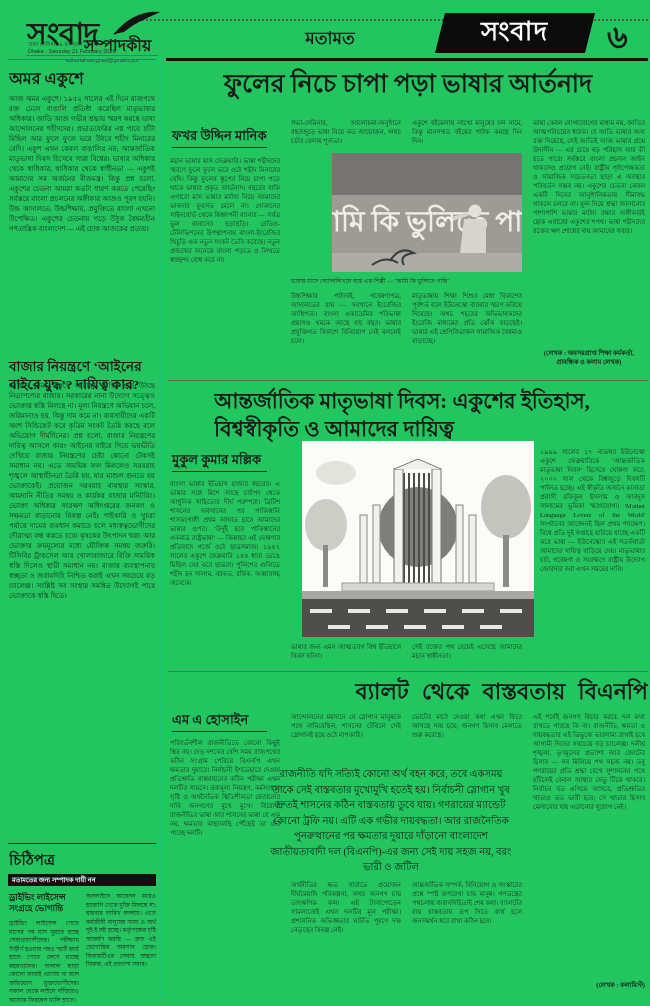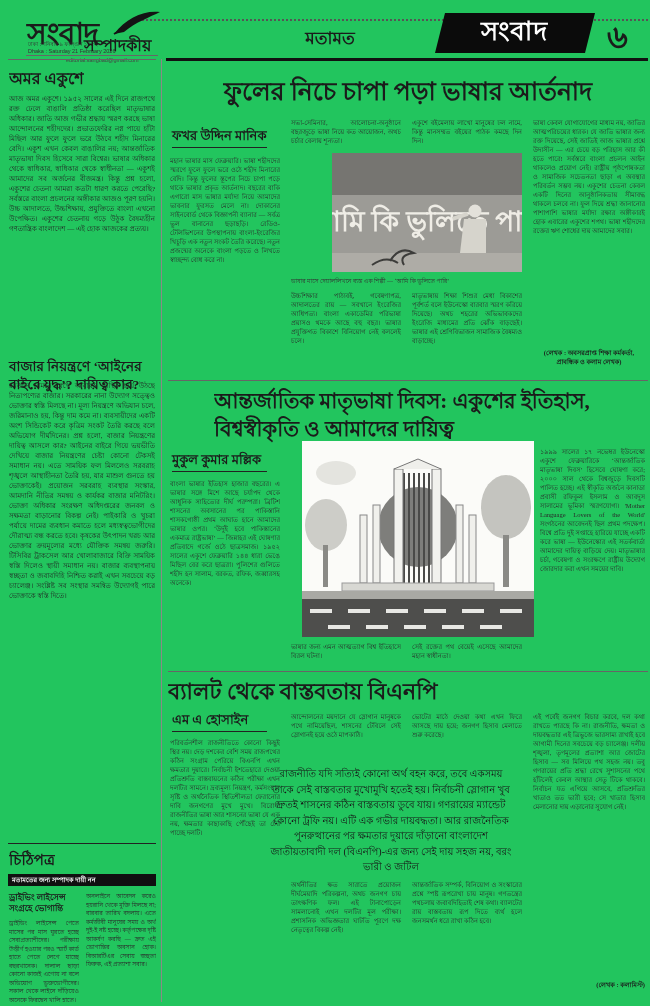--- a/index.html
+++ b/index.html
@@ -61,21 +61,21 @@
   <div class="b" style="left:9px;top:352px;width:146px;font-size:13.5px;line-height:18px;font-weight:bold;margin-top:6px;">বাজার নিয়ন্ত্রণে ‘আইনের বাইরে যুদ্ধ’? দায়িত্ব কার?</div>
   <div class="b jt2" style="left:9px;top:381px;width:146px;height:457px;">রমজান সামনে রেখে আবারও অস্থির হয়ে উঠছে নিত্যপণ্যের বাজার। সরকারের নানা উদ্যোগ সত্ত্বেও ভোক্তার স্বস্তি মিলছে না। মূল্য নিয়ন্ত্রণে অভিযান চলে, জরিমানাও হয়, কিন্তু দাম কমে না। ব্যবসায়ীদের একটি অংশ সিন্ডিকেট করে কৃত্রিম সংকট তৈরি করছে বলে অভিযোগ দীর্ঘদিনের। প্রশ্ন হলো, বাজার নিয়ন্ত্রণের দায়িত্ব আসলে কার? আইনের বাইরে গিয়ে ভয়ভীতি দেখিয়ে বাজার নিয়ন্ত্রণের চেষ্টা কোনো টেকসই সমাধান নয়। এতে সাময়িক ফল মিললেও সরবরাহ শৃঙ্খলে আস্থাহীনতা তৈরি হয়, যার মাশুল গুনতে হয় ভোক্তাকেই। প্রয়োজন সরবরাহ ব্যবস্থার সংস্কার, আমদানি নীতির সমন্বয় ও কার্যকর বাজার মনিটরিং। ভোক্তা অধিকার সংরক্ষণ অধিদপ্তরের জনবল ও সক্ষমতা বাড়ানোর বিকল্প নেই। পাইকারি ও খুচরা পর্যায়ে দামের ব্যবধান কমাতে হলে মধ্যস্বত্বভোগীদের দৌরাত্ম্য বন্ধ করতে হবে। কৃষকের উৎপাদন খরচ আর ভোক্তার ক্রয়মূল্যের মধ্যে যৌক্তিক সমন্বয় জরুরি। টিসিবির ট্রাকসেল আর খোলাবাজারে বিক্রি সাময়িক স্বস্তি দিলেও স্থায়ী সমাধান নয়। বাজার ব্যবস্থাপনায় স্বচ্ছতা ও জবাবদিহি নিশ্চিত করাই এখন সবচেয়ে বড় চ্যালেঞ্জ। সংশ্লিষ্ট সব সংস্থার সমন্বিত উদ্যোগই পারে ভোক্তাকে স্বস্তি দিতে।</div>
 
   <div class="b thin" style="left:8px;top:843px;width:148px;border-top-color:#222;"></div>
   <div class="b hl" style="left:9px;top:848px;font-size:15px;">চিঠিপত্র</div>
   <div class="b bar" style="left:8px;top:874px;width:144px;height:12px;">মতামতের জন্য সম্পাদক দায়ী নন</div>
   <div class="b" style="left:9px;top:892px;width:70px;font-size:8.5px;line-height:11px;font-weight:bold;">ড্রাইভিং লাইসেন্স সংগ্রহে ভোগান্তি</div>
   <div class="b jt" style="left:9px;top:919px;width:70px;height:83px;font-size:6px;line-height:8.5px;">ড্রাইভিং লাইসেন্স পেতে মাসের পর মাস ঘুরতে হচ্ছে সেবাপ্রত্যাশীদের। পরীক্ষায় উত্তীর্ণ হওয়ার পরও স্মার্ট কার্ড হাতে পেতে লেগে যাচ্ছে বছরখানেক। দালাল ছাড়া কোনো কাজই এগোয় না বলে অভিযোগ ভুক্তভোগীদের। সকাল থেকে লাইনে দাঁড়িয়েও অনেকে ফিরছেন খালি হাতে।</div>
   <div class="b jt" style="left:86px;top:892px;width:70px;height:110px;font-size:6px;line-height:8.5px;">অনলাইনে আবেদন করেও হয়রানি থেকে মুক্তি মিলছে না; বারবার তারিখ বদলায়। এতে কর্মজীবী মানুষের সময় ও অর্থ দুই-ই নষ্ট হচ্ছে। কর্তৃপক্ষের দৃষ্টি আকর্ষণ করছি — দ্রুত এই ভোগান্তির অবসান হোক। বিআরটিএর সেবায় স্বচ্ছতা ফিরুক, এই প্রত্যাশা সবার।</div>
 
-  <div class="b hl" style="left:168px;top:72px;width:480px;text-align:center;font-size:25px;">ফুলের নিচে চাপা পড়া ভাষার আর্তনাদ</div>
+  <div class="b hl" style="left:168px;top:64px;width:480px;text-align:center;font-size:25px;">ফুলের নিচে চাপা পড়া ভাষার আর্তনাদ</div>
   <div class="b byline" style="left:172px;top:126px;">ফখর উদ্দিন মানিক</div>
   <div class="b byrule" style="left:172px;top:147px;"></div>
 
   <div class="b jt" style="left:170px;top:156px;width:110px;height:216px;">মহান ভাষার মাস ফেব্রুয়ারি। ভাষা শহীদদের স্মরণে ফুলে ফুলে ভরে ওঠে শহীদ মিনারের বেদি। কিন্তু ফুলের স্তূপের নিচে চাপা পড়ে থাকে ভাষার প্রকৃত আর্তনাদ। বছরের বাকি এগারো মাস ভাষার মর্যাদা নিয়ে আমাদের ভাবনার ফুরসত মেলে না। দোকানের সাইনবোর্ড থেকে বিজ্ঞাপনী ব্যানার — সর্বত্র ভুল বানানের ছড়াছড়ি। রেডিও-টেলিভিশনের উপস্থাপনায় বাংলা-ইংরেজির খিচুড়ি এক নতুন সংকট তৈরি করেছে। নতুন প্রজন্মের অনেকে বাংলা পড়তে ও লিখতে স্বাচ্ছন্দ্য বোধ করে না।</div>
   <div class="b jt" style="left:291px;top:118px;width:110px;height:32px;">সভা-সেমিনার, আলোচনা-অনুষ্ঠানে বছরজুড়ে ভাষা নিয়ে কত আয়োজন, অথচ চর্চার বেলায় শূন্যতা।</div>
   <div class="b jt" style="left:412px;top:118px;width:110px;height:32px;">একুশে বইমেলায় লাখো মানুষের ঢল নামে, কিন্তু মানসম্মত বইয়ের পাঠক কমছে দিন দিন।</div>
 
   <svg class="b" style="left:332px;top:153px;" width="190" height="119" viewBox="0 0 190 119">
     <rect width="190" height="119" fill="#8f8e8a"></rect>
     <rect width="190" height="42" fill="#767571"></rect>
@@ -145,21 +145,21 @@
       <rect x="178" y="184" width="22" height="4"></rect>
     </g>
   </svg>
 
   <div class="b jt" style="left:291px;top:642px;width:110px;height:25px;">ভাষার জন্য এমন আত্মত্যাগ বিশ্ব ইতিহাসে বিরল ঘটনা।</div>
   <div class="b jt" style="left:412px;top:642px;width:110px;height:25px;">সেই রক্তের পথ বেয়েই এসেছে আমাদের মহান স্বাধীনতা।</div>
   <div class="b jt" style="left:540px;top:447px;width:105px;height:220px;">১৯৯৯ সালের ১৭ নভেম্বর ইউনেস্কো একুশে ফেব্রুয়ারিকে ‘আন্তর্জাতিক মাতৃভাষা দিবস’ হিসেবে ঘোষণা করে; ২০০০ সাল থেকে বিশ্বজুড়ে দিবসটি পালিত হচ্ছে। এই স্বীকৃতি অর্জনে কানাডা প্রবাসী রফিকুল ইসলাম ও আবদুস সালামের ভূমিকা স্মরণযোগ্য। 'Mother Language Lovers of the World' সংগঠনের আবেদনই ছিল প্রথম পদক্ষেপ। বিশ্বে প্রতি দুই সপ্তাহে হারিয়ে যাচ্ছে একটি করে ভাষা — ইউনেস্কোর এই সতর্কবার্তা আমাদের দায়িত্ব বাড়িয়ে দেয়। মাতৃভাষার চর্চা, গবেষণা ও সংরক্ষণে রাষ্ট্রীয় উদ্যোগ জোরদার করা এখন সময়ের দাবি।</div>
 
   <div class="b thin" style="left:168px;top:671px;width:480px;"></div>
 
-  <div class="b hl" style="left:168px;top:674px;width:480px;text-align:left;font-size:22px;">ব্যালট থেকে বাস্তবতায় বিএনপি</div>
+  <div class="b hl" style="left:168px;top:674px;width:480px;text-align:right;font-size:22px;font-family:Liberation Mono, monospace;">ব্যালট থেকে বাস্তবতায় বিএনপি</div>
   <div class="b byline" style="left:172px;top:710px;">এম এ হোসাইন</div>
   <div class="b byrule" style="left:172px;top:731px;"></div>
 
   <div class="b jt" style="left:170px;top:738px;width:110px;height:262px;">পরিবর্তনশীল রাজনীতিতে কোনো কিছুই স্থির নয়। দেড় দশকের বেশি সময় রাজপথের কঠিন সংগ্রাম পেরিয়ে বিএনপি এখন ক্ষমতার দুয়ারে। নির্বাচনী ইশতেহারে দেওয়া প্রতিশ্রুতি বাস্তবায়নের কঠিন পরীক্ষা এখন দলটির সামনে। দ্রব্যমূল্য নিয়ন্ত্রণ, কর্মসংস্থান সৃষ্টি ও অর্থনৈতিক স্থিতিশীলতা ফেরানোর দাবি জনগণের মুখে মুখে। বিরোধী রাজনীতির ভাষা আর শাসনের ভাষা যে এক নয়, ক্ষমতার কাছাকাছি পৌঁছেই তা টের পাচ্ছে দলটি।</div>
   <div class="b jt" style="left:291px;top:712px;width:110px;height:48px;">আন্দোলনের ময়দানে যে স্লোগান মানুষকে পথে নামিয়েছিল, শাসনের টেবিলে সেই স্লোগানই হয়ে ওঠে মাপকাঠি।</div>
   <div class="b jt" style="left:412px;top:712px;width:110px;height:48px;">ভোটের মাঠে দেওয়া কথা এখন ফিরে আসছে দায় হয়ে; জনগণ হিসাব মেলাতে শুরু করেছে।</div>
 
   <div class="b quote" style="left:256px;top:766px;width:246px;height:108px;">রাজনীতি যদি সত্যিই কোনো অর্থ বহন করে, তবে একসময় তাকে সেই বাস্তবতার মুখোমুখি হতেই হয়। নির্বাচনী স্লোগান খুব দ্রুতই শাসনের কঠিন বাস্তবতায় ডুবে যায়। গণরায়ের ম্যান্ডেট কোনো ট্রফি নয়। এটি এক গভীর দায়বদ্ধতা। আর রাজনৈতিক পুনরুত্থানের পর ক্ষমতার দুয়ারে দাঁড়ানো বাংলাদেশ জাতীয়তাবাদী দল (বিএনপি)-এর জন্য সেই দায় সহজ নয়, বরং ভারী ও জটিল</div>
 
   <div class="b jt" style="left:291px;top:880px;width:110px;height:120px;">অর্থনীতির ক্ষত সারাতে প্রয়োজন দীর্ঘমেয়াদি পরিকল্পনা, অথচ জনগণ চায় তাৎক্ষণিক ফল। এই টানাপোড়েন সামলানোই এখন দলটির মূল পরীক্ষা। প্রশাসনিক অভিজ্ঞতার ঘাটতি পূরণে দক্ষ নেতৃত্বের বিকল্প নেই।</div>

